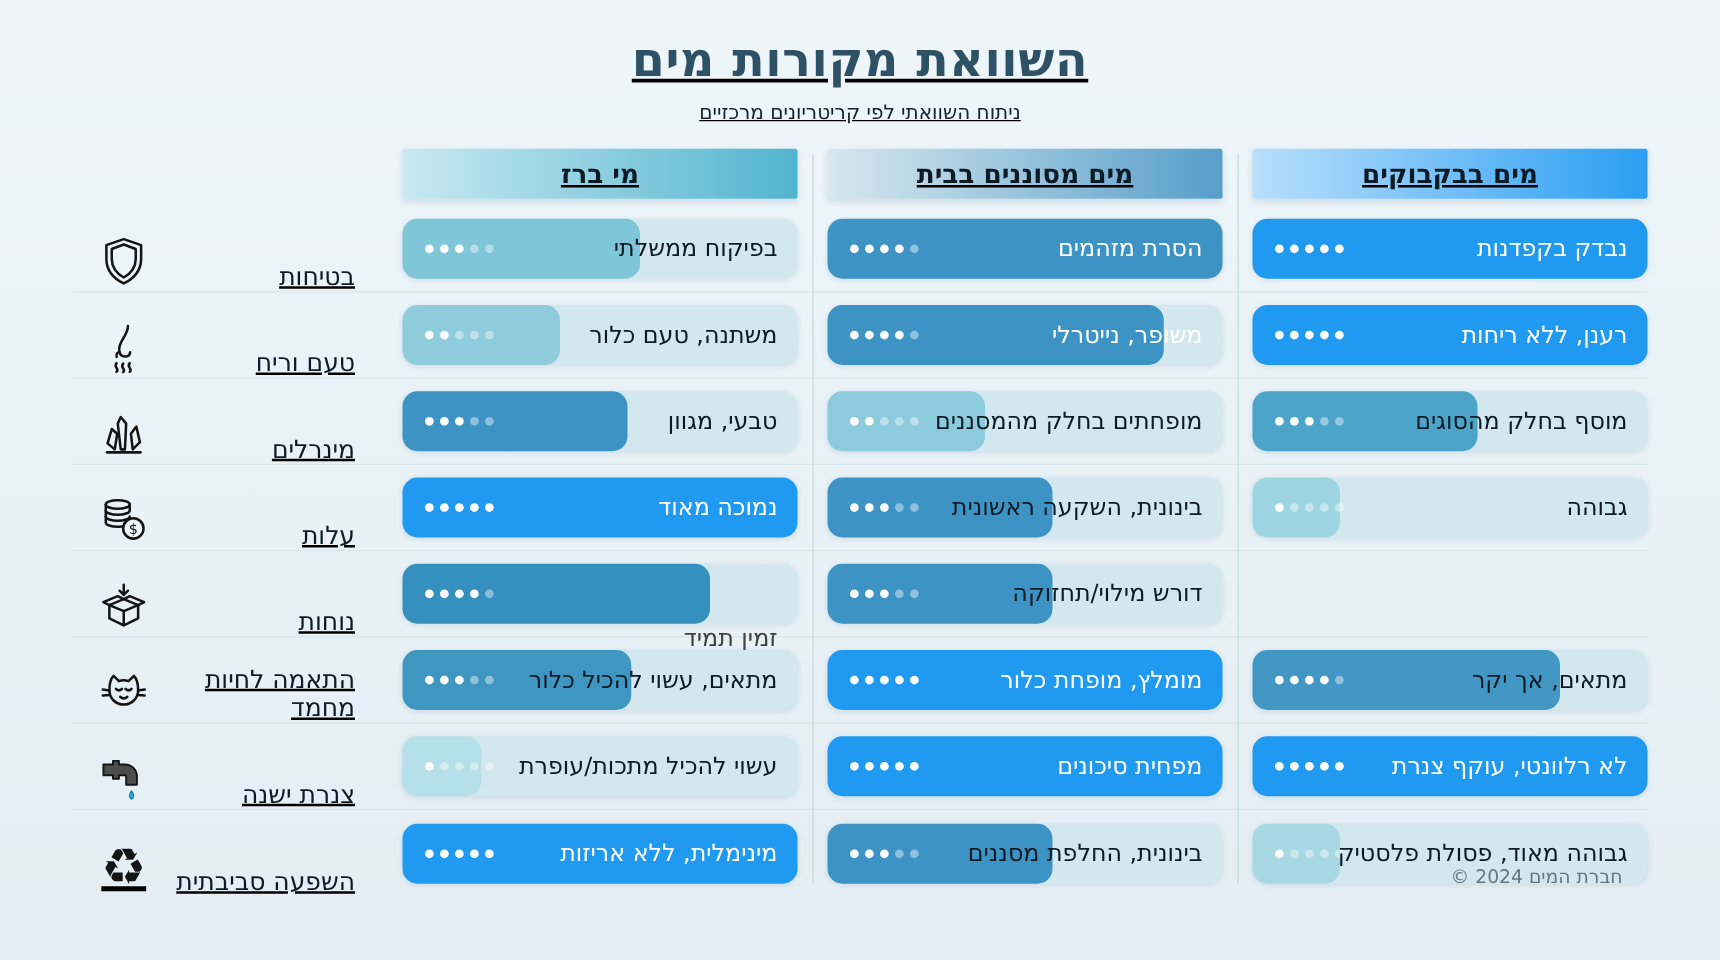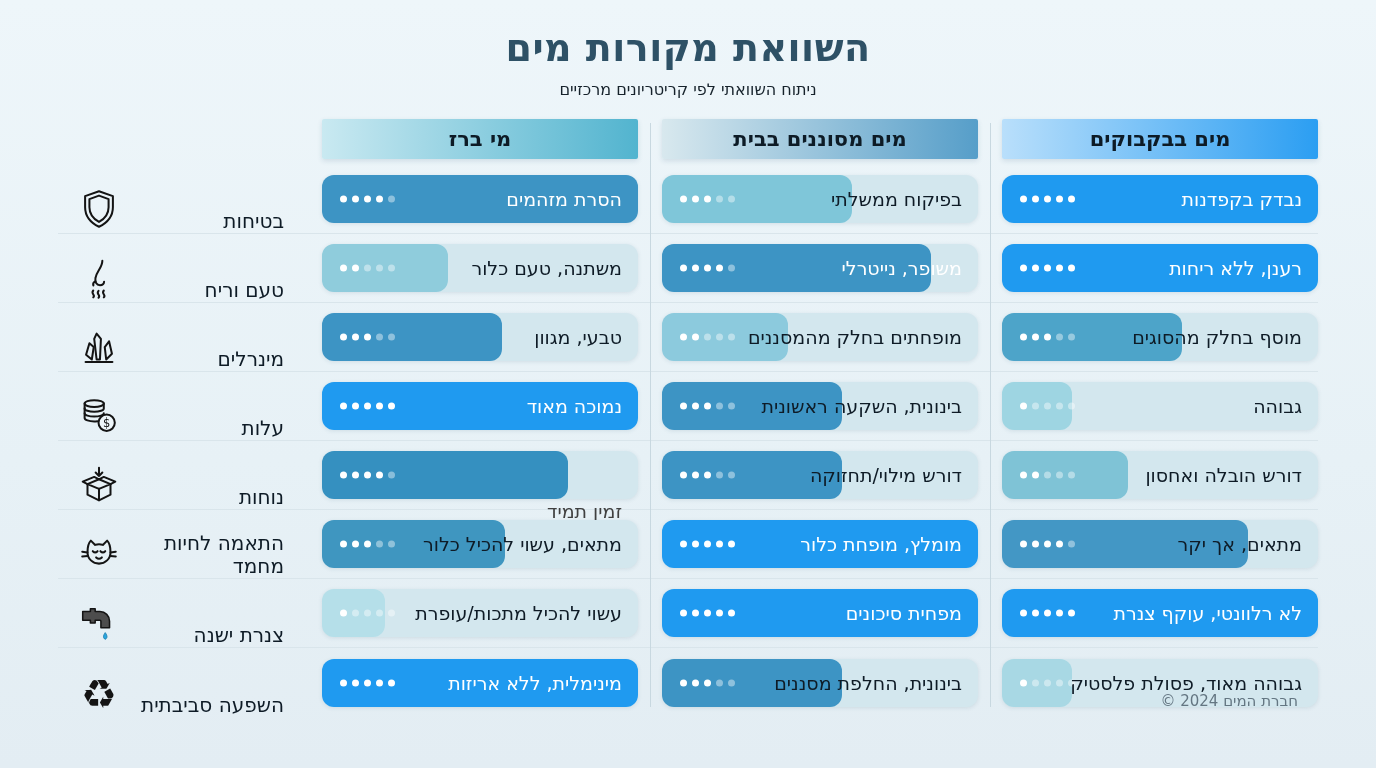--- a/index.html
+++ b/index.html
@@ -2,21 +2,21 @@
 <html lang="he"><head>
 <meta charset="utf-8">
 <style>
   * { box-sizing: border-box; margin: 0; padding: 0; }
   html,body { width:1376px; height:768px; overflow:hidden; }
   body {
     font-family: "DejaVu Sans", sans-serif;
     background: linear-gradient(180deg,#eef6fa 0%, #e7f1f6 60%, #e3edf3 100%);
     position: relative;
   }
-  .page { width:1376px; height:724px; position:relative; }
+  .page { width:1376px; height:724px; position:relative;text-decoration:underline; }
   header { text-align:center; padding-top:26px; }
   h1 { font-size:38px; font-weight:bold; color:#2e5166; letter-spacing:.5px; }
   .subtitle { font-size:16px; color:#16222b; margin-top:10px; }
 
   .table-wrap { position:relative; width:1260px; margin:20px auto 0 auto; }
   .grid { display:grid; grid-template-columns:240px 316px 316px 316px; column-gap:24px; align-items:center; }
   .grid-header { margin-bottom:6px; }
   .col-header {
     height:40px; border-radius:2px; display:flex; align-items:center; justify-content:center;
     font-size:21px; font-weight:bold; color:#0d1b26; direction:rtl;
@@ -74,41 +74,41 @@
       <span class="icon">
               <svg viewBox="0 0 48 48" fill="none" stroke="#141414" stroke-width="2.1" stroke-linecap="round" stroke-linejoin="round">
                 <path d="M24 4.5 L38.5 9.5 V21 c0 9.5 -6.5 16.5 -14.5 20.5 C16 37.5 9.5 30.5 9.5 21 V9.5 Z"></path>
                 <path d="M24 9 L34 12.7 V21 c0 7 -4.5 12.3 -10 15.5 C18.5 33.3 14 28 14 21 v-8.3 Z"></path>
               </svg>
             </span>
       <span class="crit-text">בטיחות</span>
     </div>
 
   <div class="cell">
+    <div class="fill" style="width: 60%; background: rgb(127, 198, 217);"></div>
+    <div class="dots">
+              <span class="dot on"></span>
+              <span class="dot on"></span>
+              <span class="dot on"></span>
+              <span class="dot"></span>
+              <span class="dot"></span>
+            </div>
+    <span class="cell-text" style="color: rgb(14, 27, 38);">בפיקוח ממשלתי</span>
+  </div>
+
+  <div class="cell">
     <div class="fill" style="width: 100%; background: rgb(61, 148, 196);"></div>
     <div class="dots">
               <span class="dot on"></span>
               <span class="dot on"></span>
               <span class="dot on"></span>
               <span class="dot on"></span>
               <span class="dot"></span>
             </div>
     <span class="cell-text" style="color: rgb(255, 255, 255);">הסרת מזהמים</span>
-  </div>
-
-  <div class="cell">
-    <div class="fill" style="width: 60%; background: rgb(127, 198, 217);"></div>
-    <div class="dots">
-              <span class="dot on"></span>
-              <span class="dot on"></span>
-              <span class="dot on"></span>
-              <span class="dot"></span>
-              <span class="dot"></span>
-            </div>
-    <span class="cell-text" style="color: rgb(14, 27, 38);">בפיקוח ממשלתי</span>
   </div>
 
   <div class="cell">
     <div class="fill" style="width: 100%; background: rgb(31, 154, 240);"></div>
     <div class="dots">
               <span class="dot on"></span>
               <span class="dot on"></span>
               <span class="dot on"></span>
               <span class="dot on"></span>
               <span class="dot on"></span>
@@ -300,31 +300,20 @@
     <div class="dots">
               <span class="dot on"></span>
               <span class="dot on"></span>
               <span class="dot on"></span>
               <span class="dot"></span>
               <span class="dot"></span>
             </div>
     <span class="cell-text" style="color: rgb(14, 27, 38);">דורש מילוי/תחזוקה</span>
   </div>
 
-  <div class="cell">
-    <div class="fill" style="width: 40%; background: rgb(127, 195, 214);"></div>
-    <div class="dots">
-              <span class="dot on"></span>
-              <span class="dot on"></span>
-              <span class="dot"></span>
-              <span class="dot"></span>
-              <span class="dot"></span>
-            </div>
-    <span class="cell-text" style="color: rgb(14, 27, 38);">דורש הובלה ואחסון</span>
-  </div>
 </div>
 
   <div class="row grid">
     <div class="criterion">
       <span class="icon">
               <svg viewBox="0 0 48 48" fill="none" stroke="#141414" stroke-width="2.1" stroke-linecap="round" stroke-linejoin="round">
                 <path d="M12 21 c0 -6 1.5 -10 3.5 -12 l4.5 4.5 c2.5 -1 5.5 -1 8 0 L32.5 9 c2 2 3.5 6 3.5 12 c0 7 -5.5 12 -12 12 s-12 -5 -12 -12 z"></path>
                 <path d="M17.5 20 q2.5 2.5 5 0 M25.5 20 q2.5 2.5 5 0"></path>
                 <path d="M21 26.5 q3 2.8 6 0"></path>
                 <path d="M6.5 20.5 l5.5 .8 M6.5 25.5 l5.5 -.5 M41.5 20.5 l-5.5 .8 M41.5 25.5 l-5.5 -.5"></path>

